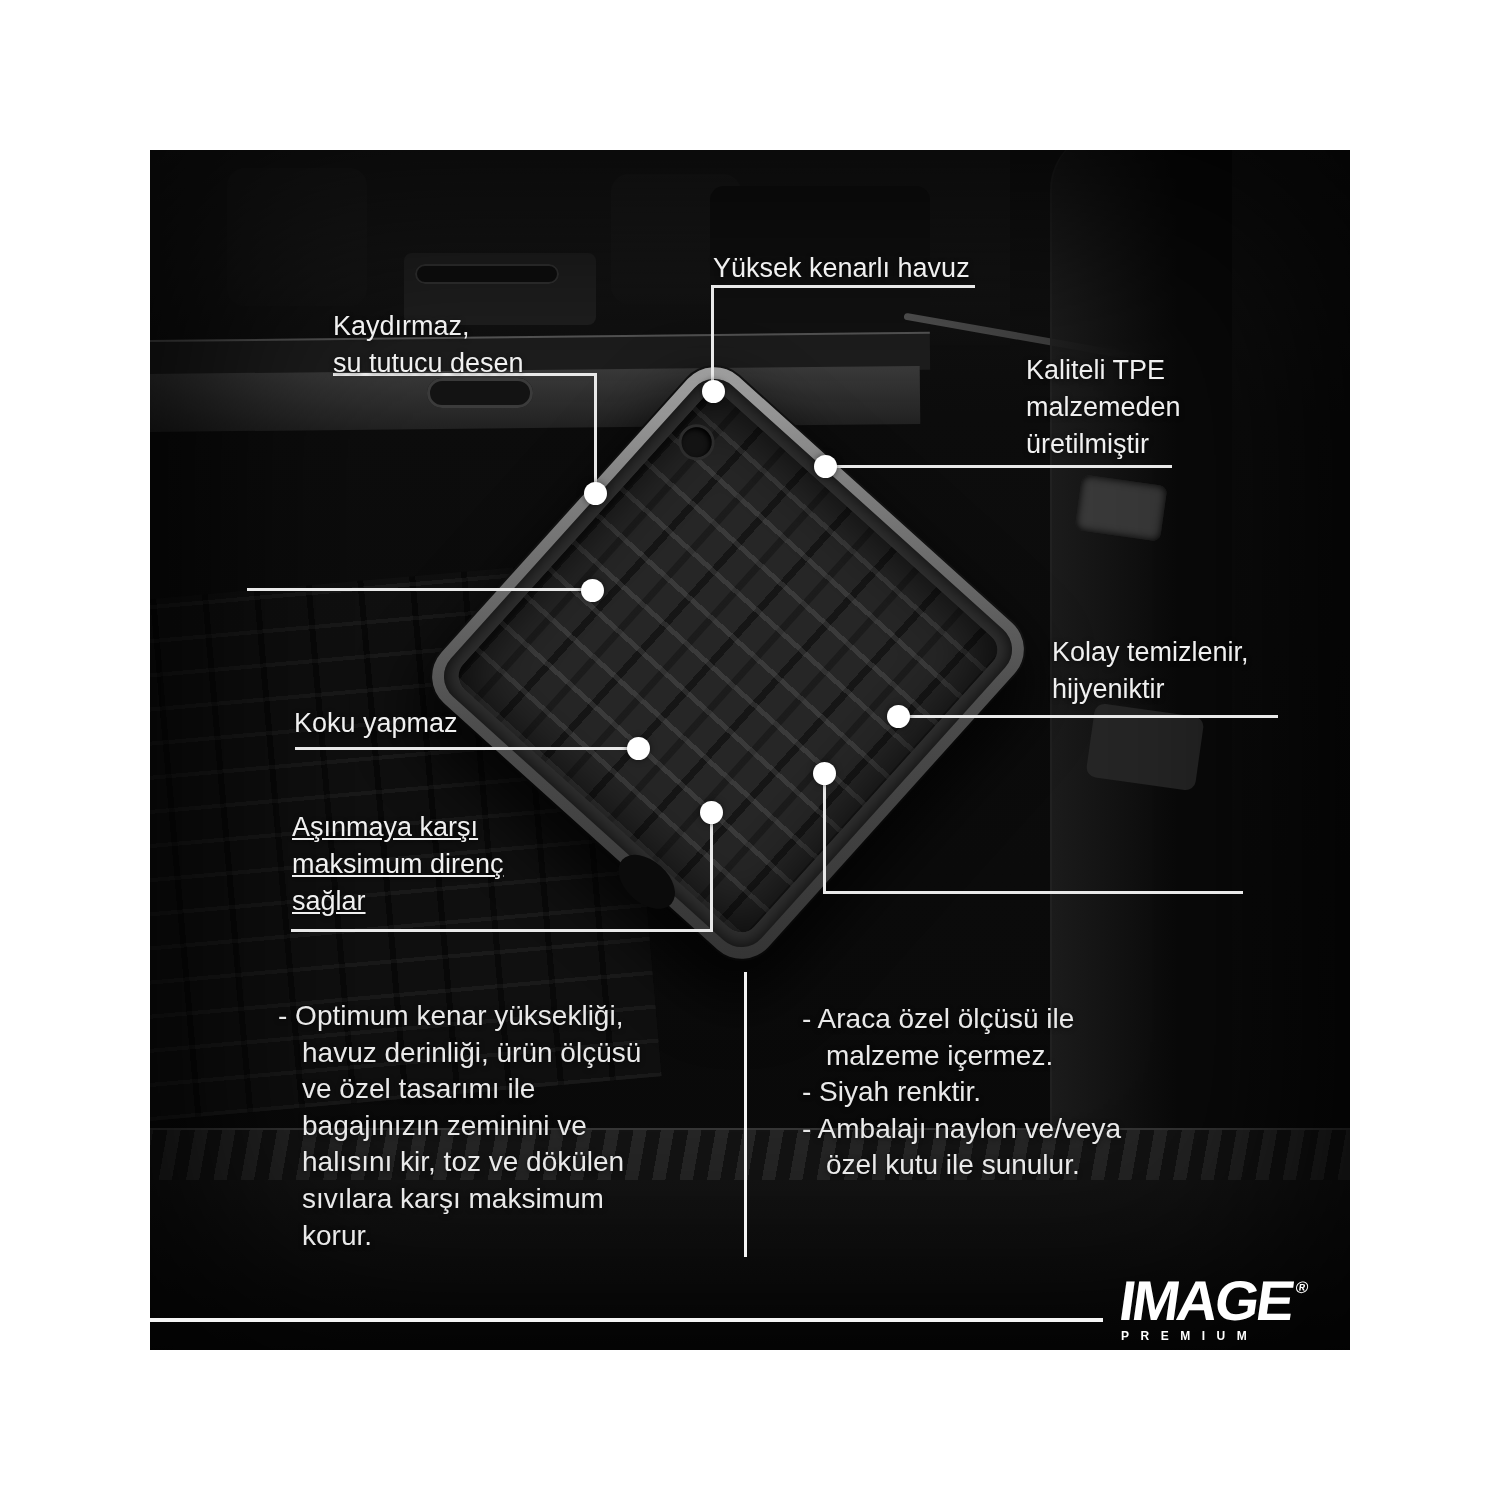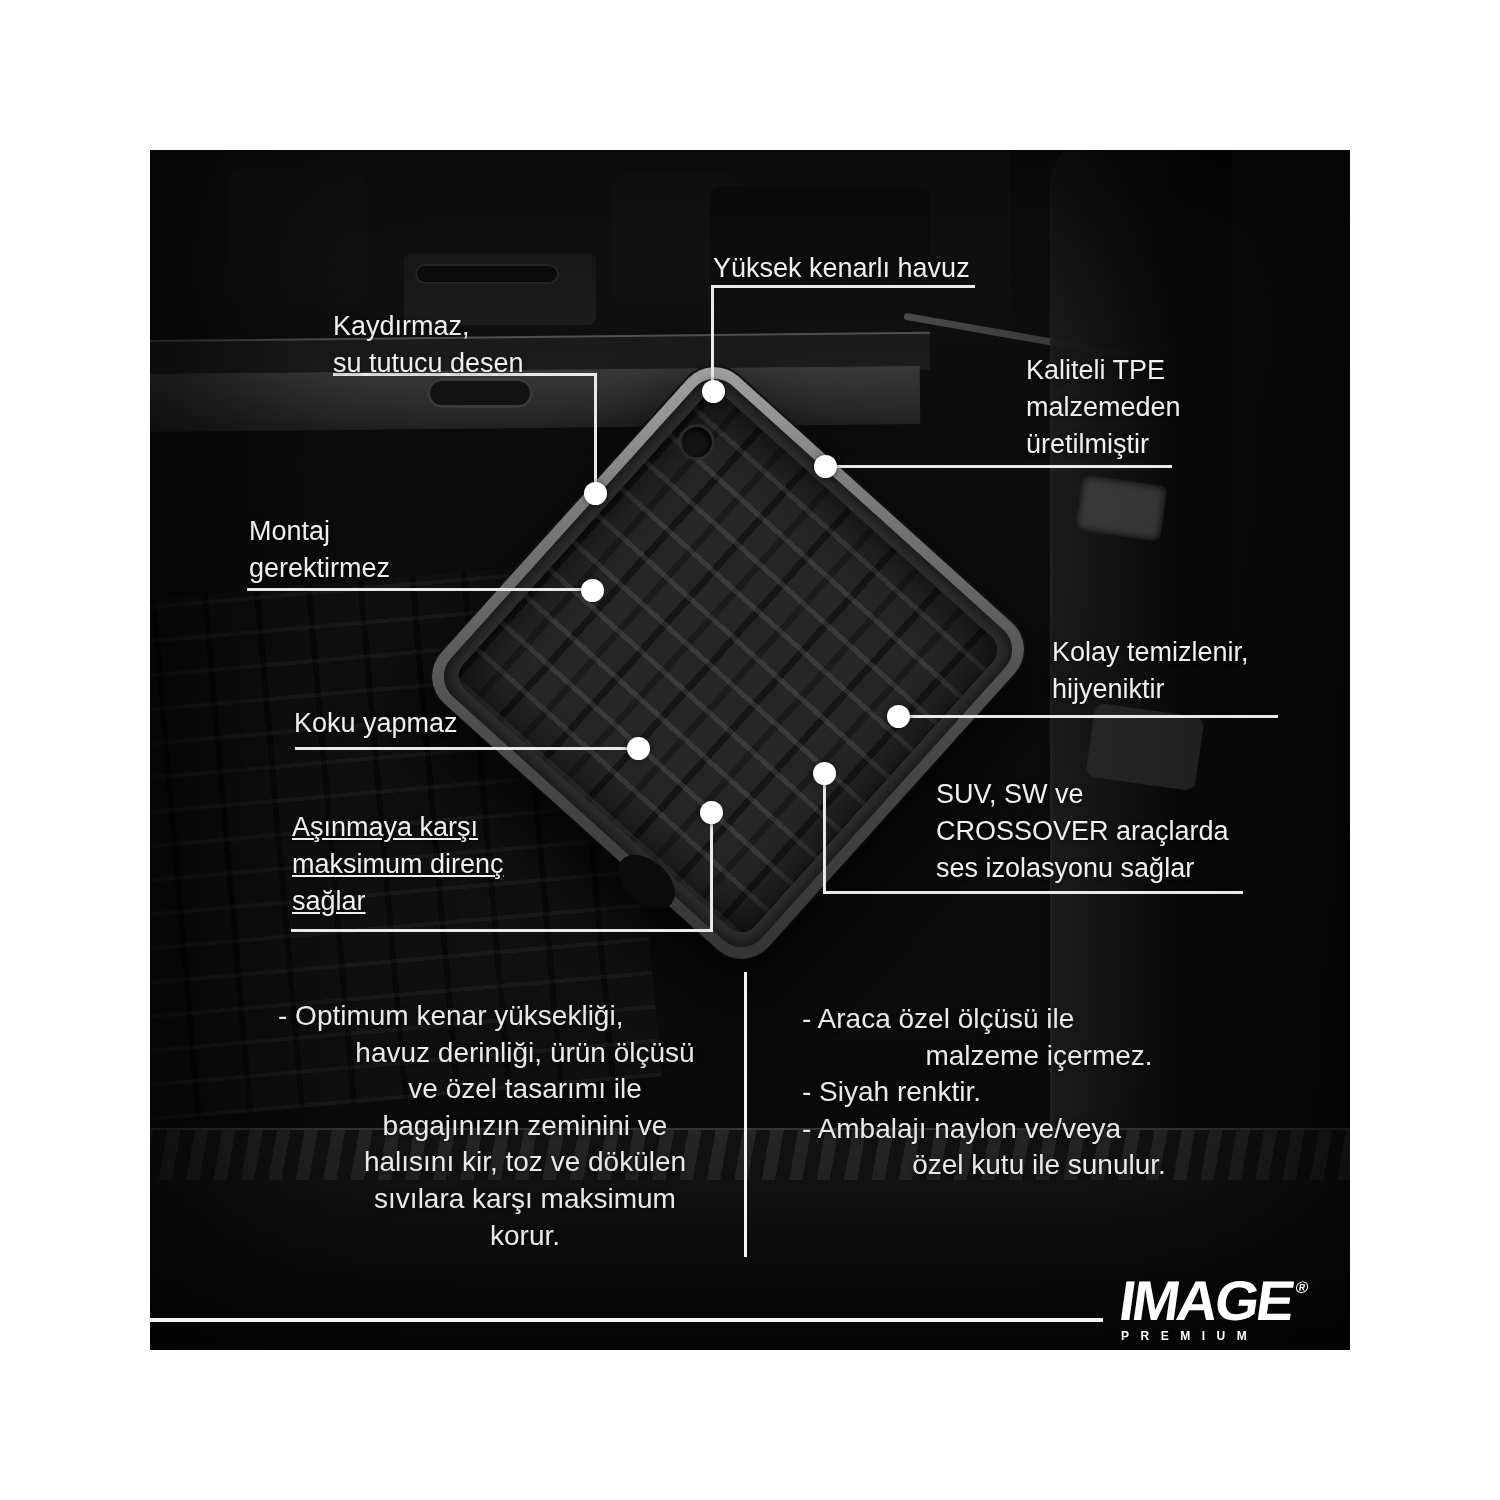--- a/index.html
+++ b/index.html
@@ -85,21 +85,21 @@
   .co-suv-v{left:673px;top:623px;width:3px;height:120px;}
   .co-suv-h{left:673px;top:741px;width:420px;height:3px;}
   .co-suv-dot{left:663px;top:612px;}
   .co-asinmaya-lbl{left:142px;top:659px;text-decoration:underline;}
   .co-asinmaya-h{left:141px;top:779px;width:422px;height:3px;}
   .co-asinmaya-v{left:560px;top:662px;width:3px;height:118px;}
   .co-asinmaya-dot{left:550px;top:651px;}
   
   .notes{position:absolute;color:#e9e9e9;font-size:28px;line-height:36.6px;z-index:4;
          text-shadow:0 1px 5px rgba(0,0,0,.6);}
-  .notes .ind{margin-left:24px;text-align:center;}
+  .notes .ind{margin-left:24px;}
   .notes-left{left:128px;top:848px;width:470px;}
   .notes-right{left:652px;top:851px;width:450px;}
   .notes-divider{position:absolute;left:594px;top:822px;width:3px;height:285px;background:#f4f4f4;z-index:4;}
   
   .bottom-rule{position:absolute;left:0;top:1168px;width:953px;height:4px;background:#f5f5f5;z-index:4;}
   .logo{position:absolute;left:966px;top:1108px;width:224px;z-index:4;color:#fff;}
   .logo-word{font-weight:bold;font-size:57px;line-height:58px;letter-spacing:-3px;
              transform:skewX(-8deg) scaleY(0.98);transform-origin:left bottom;white-space:nowrap;}
   .logo-reg{font-size:17px;vertical-align:28px;letter-spacing:0;margin-left:2px;}
   .logo-sub{font-weight:bold;font-size:12px;letter-spacing:11.5px;margin-top:0px;margin-left:5px;white-space:nowrap;}
@@ -146,37 +146,32 @@
     <div class="lead co-kaydirmaz-h"></div>
     <div class="lead co-kaydirmaz-v"></div>
     <div class="dot co-kaydirmaz-dot"></div>
 
     <div class="lbl co-kaliteli-lbl">Kaliteli TPE
 malzemeden
 üretilmiştir</div>
     <div class="lead co-kaliteli-h"></div>
     <div class="dot co-kaliteli-dot"></div>
 
-    <div class="lbl co-montaj-lbl">Montaj
-gerektirmez</div>
     <div class="lead co-montaj-h"></div>
     <div class="dot co-montaj-dot"></div>
 
     <div class="lbl co-kolay-lbl">Kolay temizlenir,
 hijyeniktir</div>
     <div class="lead co-kolay-h"></div>
     <div class="dot co-kolay-dot"></div>
 
     <div class="lbl co-koku-lbl">Koku yapmaz</div>
     <div class="lead co-koku-h"></div>
     <div class="dot co-koku-dot"></div>
 
-    <div class="lbl co-suv-lbl">SUV, SW ve
-CROSSOVER araçlarda
-ses izolasyonu sağlar</div>
     <div class="lead co-suv-v"></div>
     <div class="lead co-suv-h"></div>
     <div class="dot co-suv-dot"></div>
 
     <div class="lbl co-asinmaya-lbl">Aşınmaya karşı
 maksimum direnç
 sağlar</div>
     <div class="lead co-asinmaya-h"></div>
     <div class="lead co-asinmaya-v"></div>
     <div class="dot co-asinmaya-dot"></div>

